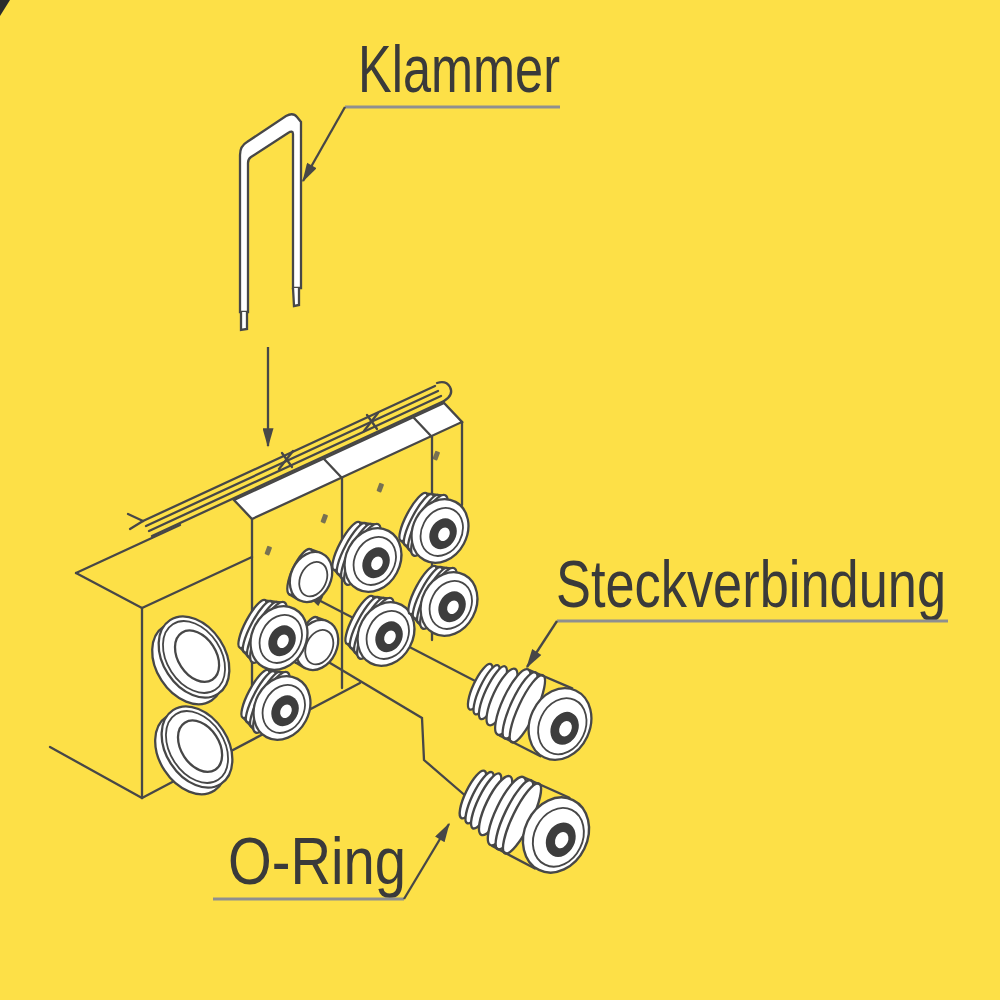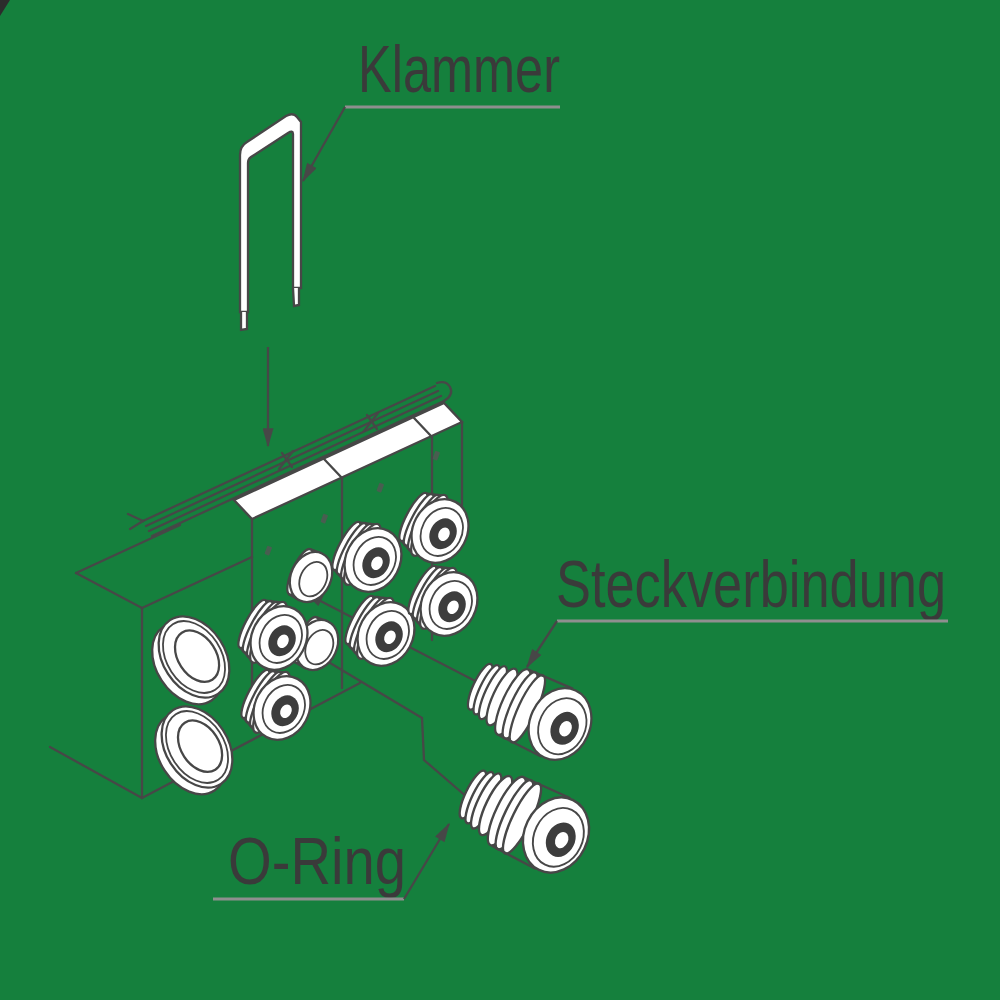--- a/index.html
+++ b/index.html
@@ -1,17 +1,17 @@
 <!DOCTYPE html>
 <html><head>
 <meta charset="utf-8">
 <style>
   html,body{margin:0;padding:0;background:#ffffff;}
   .stage{
-    position:relative;width:1000px;height:1000px;background:#15803d;
+    position:relative;width:1000px;height:1000px;background:#fde047;
     overflow:hidden;font-family:"Liberation Sans", sans-serif;
   }
   svg{display:block;width:1000px;height:1000px;}
   .lbl{
     font-family:"Liberation Sans", sans-serif;
     font-size:66px;
     fill:#3a3a3a;
   }
   .ln{stroke:#474747;stroke-width:2.3;fill:none;stroke-linecap:round;stroke-linejoin:round;}
   .lnthin{stroke:#474747;stroke-width:1.8;fill:none;}

